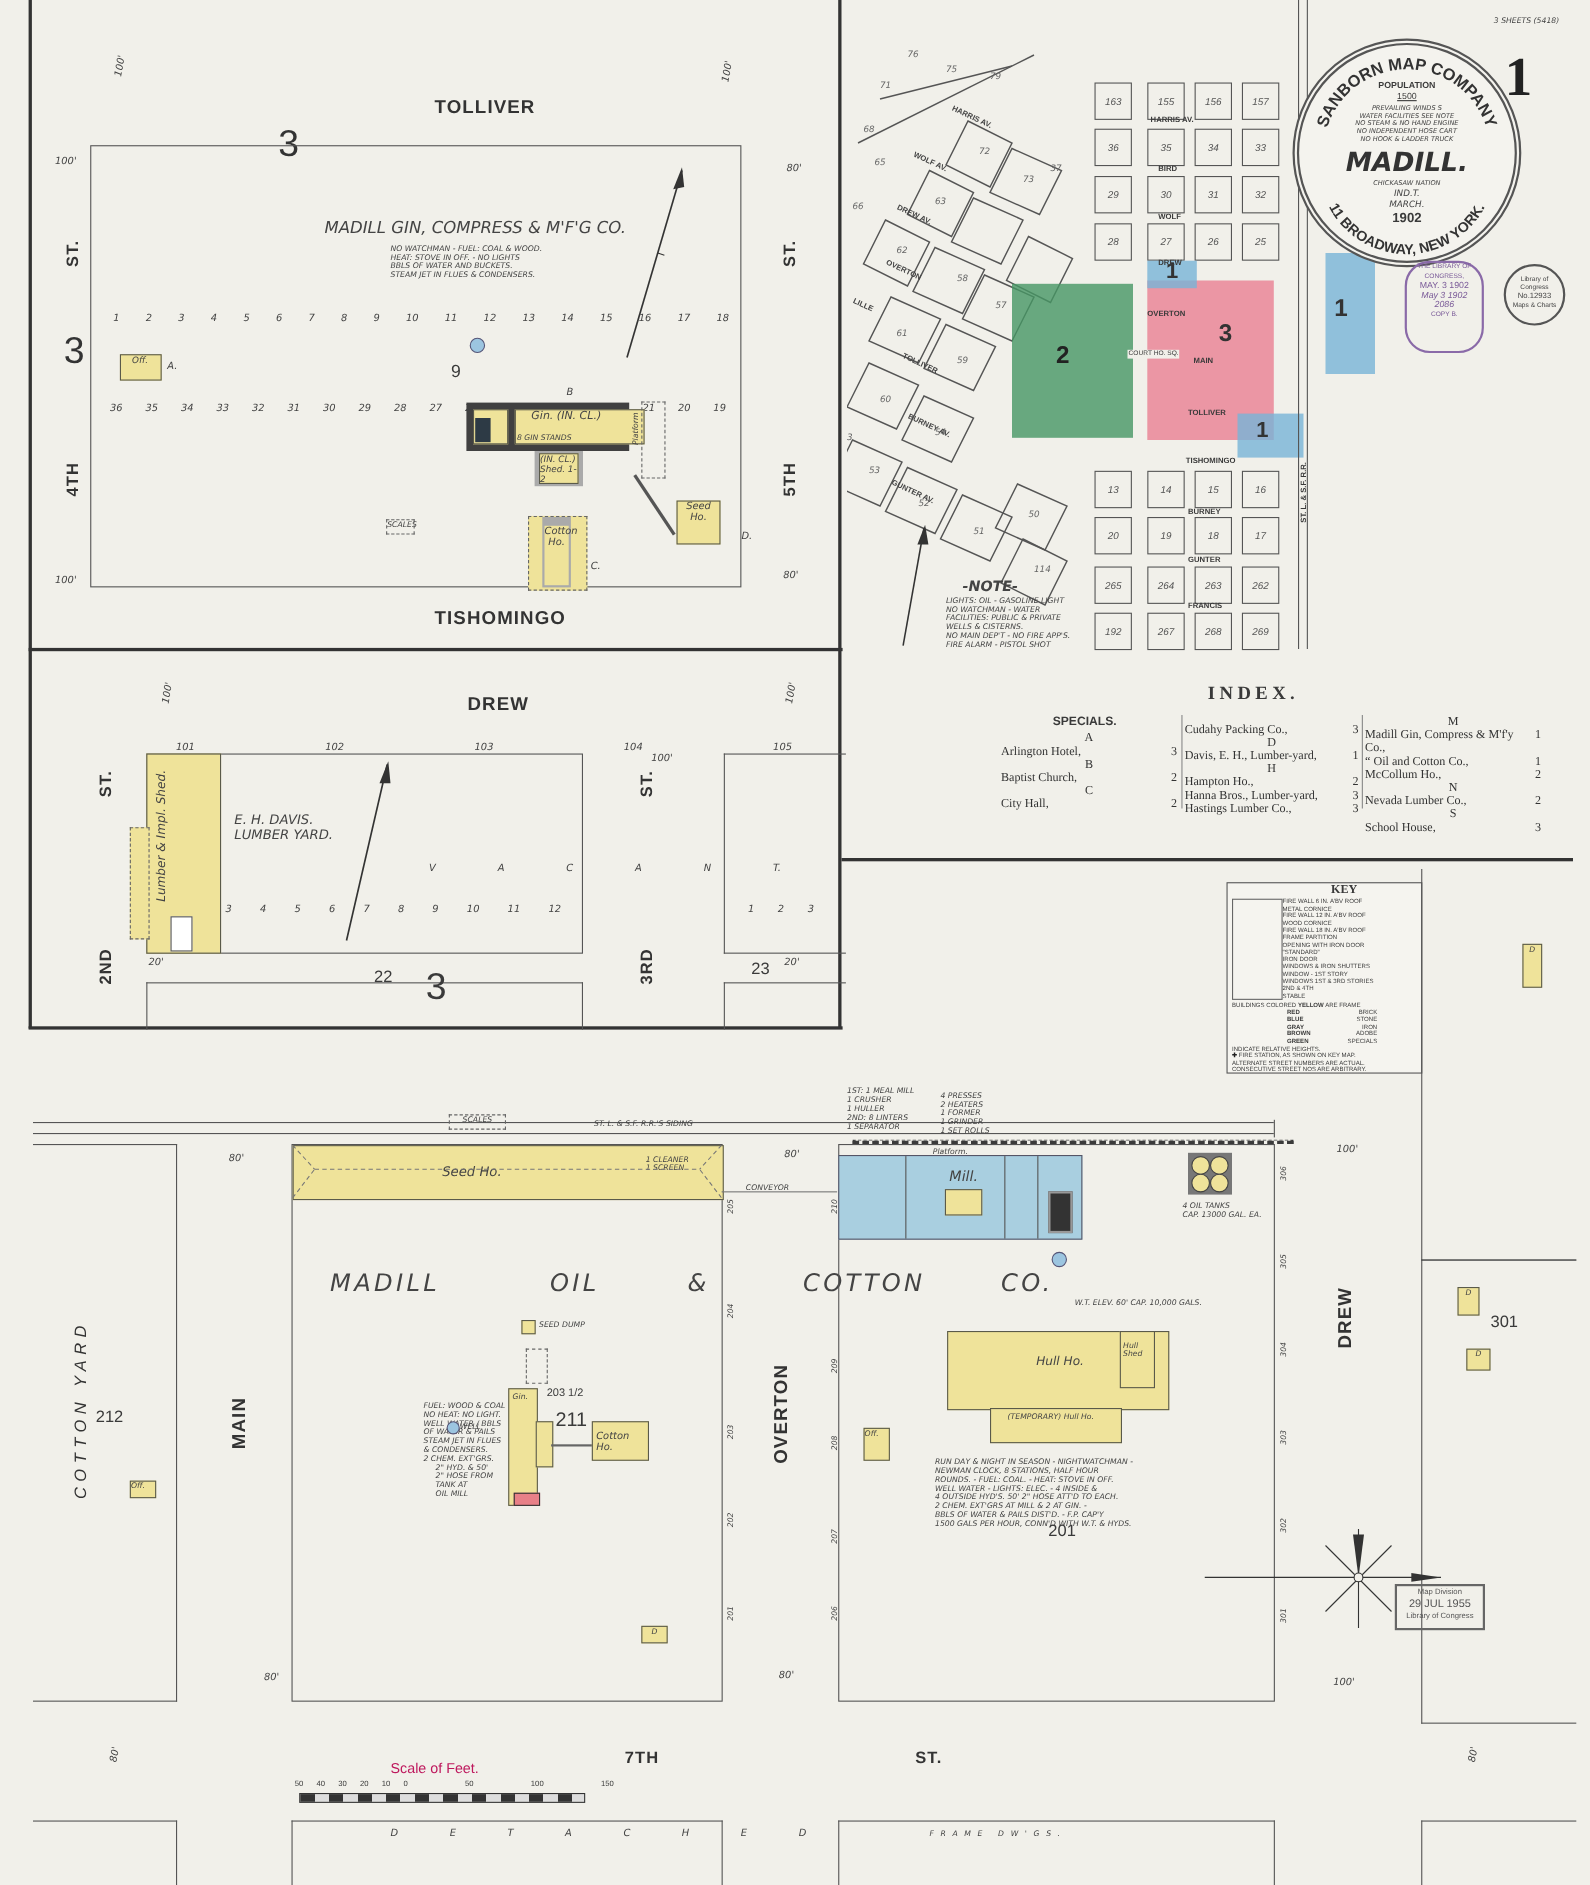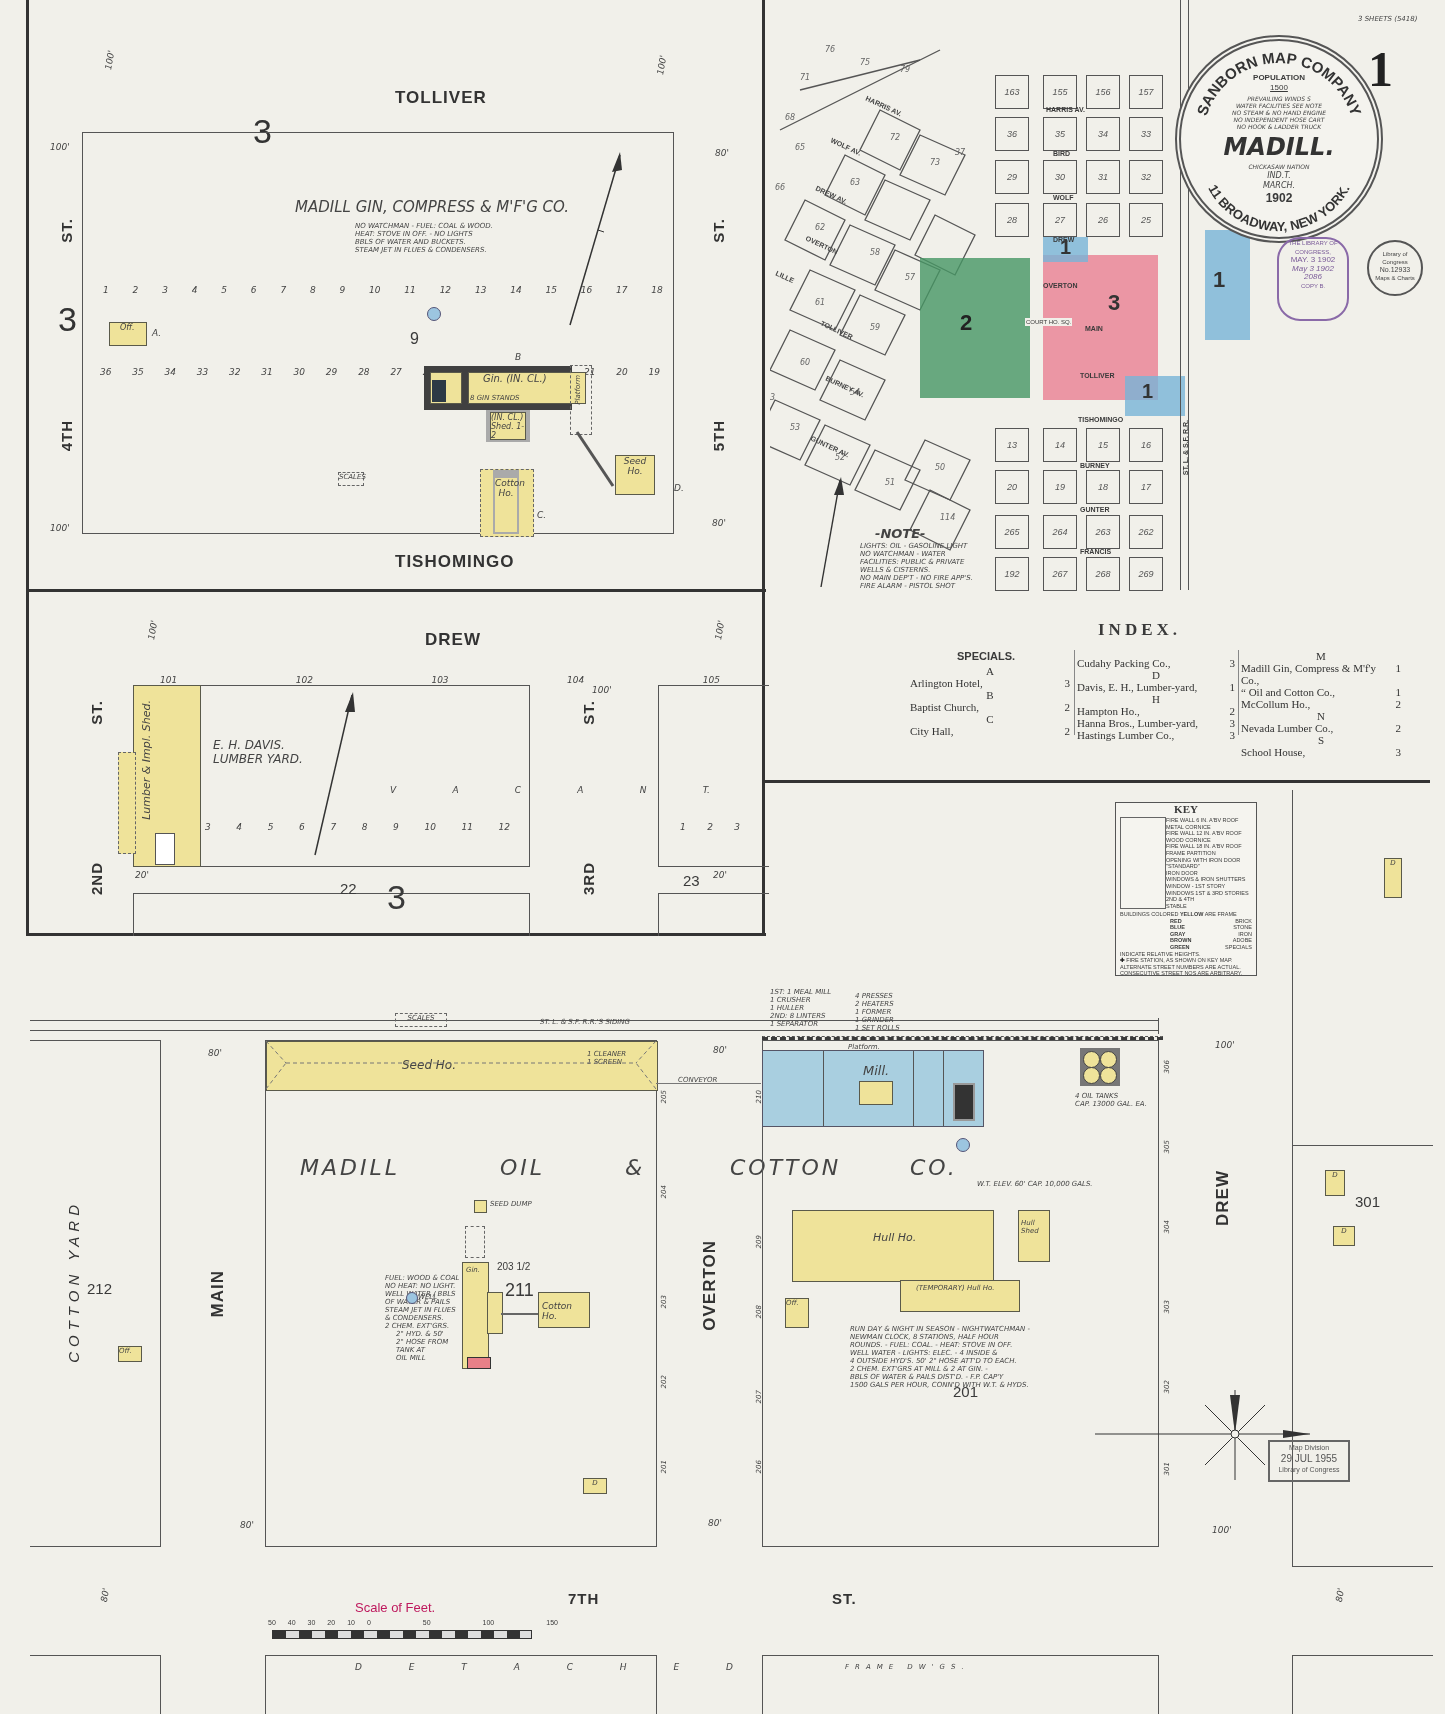--- a/index.html
+++ b/index.html
@@ -11,21 +11,21 @@
   .block{position:absolute;border:1.5px solid #555;background:transparent;}
   .yellow{background:#efe39a;border:1.5px solid #5a5a4a;}
   .blue{background:#a9cfe0;border:1.5px solid #556;}
   .red{background:rgba(232,120,140,.75);}
   .green{background:rgba(70,150,100,.8);}
   .bluek{background:rgba(120,180,215,.8);}
   .small{font-size:9px;line-height:10px;}
   .tiny{font-size:7px;line-height:8px;}
   .idx{font-family:"Liberation Serif",serif;font-size:11px;color:#333;}
   .vtext{writing-mode:vertical-rl;transform:rotate(180deg);}
-  .dash{border-style:dashed !important;}
+  .dash{border-style:dashed !important;margin-left:13px;}
   .circle{border-radius:50%;}
   .stamp{border:2px solid #8a6aa8;color:#7a5a98;font-family:"Liberation Sans",sans-serif;text-align:center;}
   .grid-cell{position:absolute;width:32px;height:32px;border:1.3px solid #555;font-size:9px;display:flex;align-items:center;justify-content:center;font-style:italic;color:#555;}
 </style>
 </head>
 <body>
 
 <div class="thick" style="left:26px;top:0;width:3px;height:935px;"></div>
 <div class="thick" style="left:762px;top:0;width:3px;height:935px;"></div>
 <div class="thick" style="left:26px;top:589px;width:740px;height:3px;"></div>
@@ -442,21 +442,21 @@
       <span>Nevada Lumber Co.,</span>
       <span>2</span>
     </div>
   <div style="text-align:center;">S</div>
   <div style="display:flex;justify-content:space-between;">
       <span>School House,</span>
       <span>3</span>
     </div>
 </div>
 
-<div class="abs" style="left:1115px;top:802px;width:140px;height:172px;border:1.5px solid #555;background:#f5f4ef;font-size:5.5px;line-height:6.6px;">
+<div class="abs" style="left:1115px;top:802px;width:140px;height:172px;border:1.5px solid #555;background:#f5f4ef;font-size:5.5px;line-height:6.6px;padding-left:36px;">
   <div style="text-align:center;font-family:'Liberation Serif',serif;font-weight:bold;font-size:11px;line-height:12px;">KEY</div>
   <div style="position:absolute;left:4px;top:14px;width:44px;height:90px;border:1px solid #666;"></div>
   <div style="position:absolute;left:50px;top:14px;width:88px;">
     <div>FIRE WALL 6 IN. A'BV ROOF</div>
       <div>METAL CORNICE</div>
       <div>FIRE WALL 12 IN. A'BV ROOF</div>
       <div>WOOD CORNICE</div>
       <div>FIRE WALL 18 IN. A'BV ROOF</div>
       <div>FRAME PARTITION</div>
       <div>OPENING WITH IRON DOOR</div>
@@ -615,21 +615,21 @@
     <div class="abs circle" style="left:20px;top:3px;width:15px;height:15px;background:#efe39a;border:1px solid #444;"></div>
     <div class="abs circle" style="left:3px;top:19px;width:15px;height:15px;background:#efe39a;border:1px solid #444;"></div>
     <div class="abs circle" style="left:20px;top:19px;width:15px;height:15px;background:#efe39a;border:1px solid #444;"></div>
   </div>
   <div class="abs hw tiny" style="left:1075px;top:1092px;">
     <div>4 OIL TANKS</div>
       <div>CAP. 13000 GAL. EA.</div>
   </div>
   <div class="abs hw tiny" style="left:977px;top:1180px;">W.T. ELEV. 60' CAP. 10,000 GALS.</div>
   <div class="abs circle" style="left:956px;top:1138px;width:12px;height:12px;background:#9cc5e0;border:1px solid #557;"></div>
-  <div class="abs yellow" style="left:792px;top:1210px;width:200px;height:70px;">
+  <div class="abs yellow" style="left:861px;top:1210px;width:200px;height:70px;">
     <div class="abs hw" style="left:80px;top:20px;font-size:11px;">Hull Ho.</div>
   </div>
   <div class="abs yellow" style="left:1018px;top:1210px;width:30px;height:50px;">
     <div class="hw tiny" style="padding:8px 2px;">Hull Shed</div>
   </div>
   <div class="abs yellow" style="left:900px;top:1280px;width:118px;height:30px;">
     <div class="hw tiny" style="padding:3px 15px;">(TEMPORARY) Hull Ho.</div>
   </div>
   <div class="abs yellow hw tiny" style="left:785px;top:1298px;width:22px;height:28px;">Off.</div>
   <div class="abs hw tiny" style="left:850px;top:1325px;">

